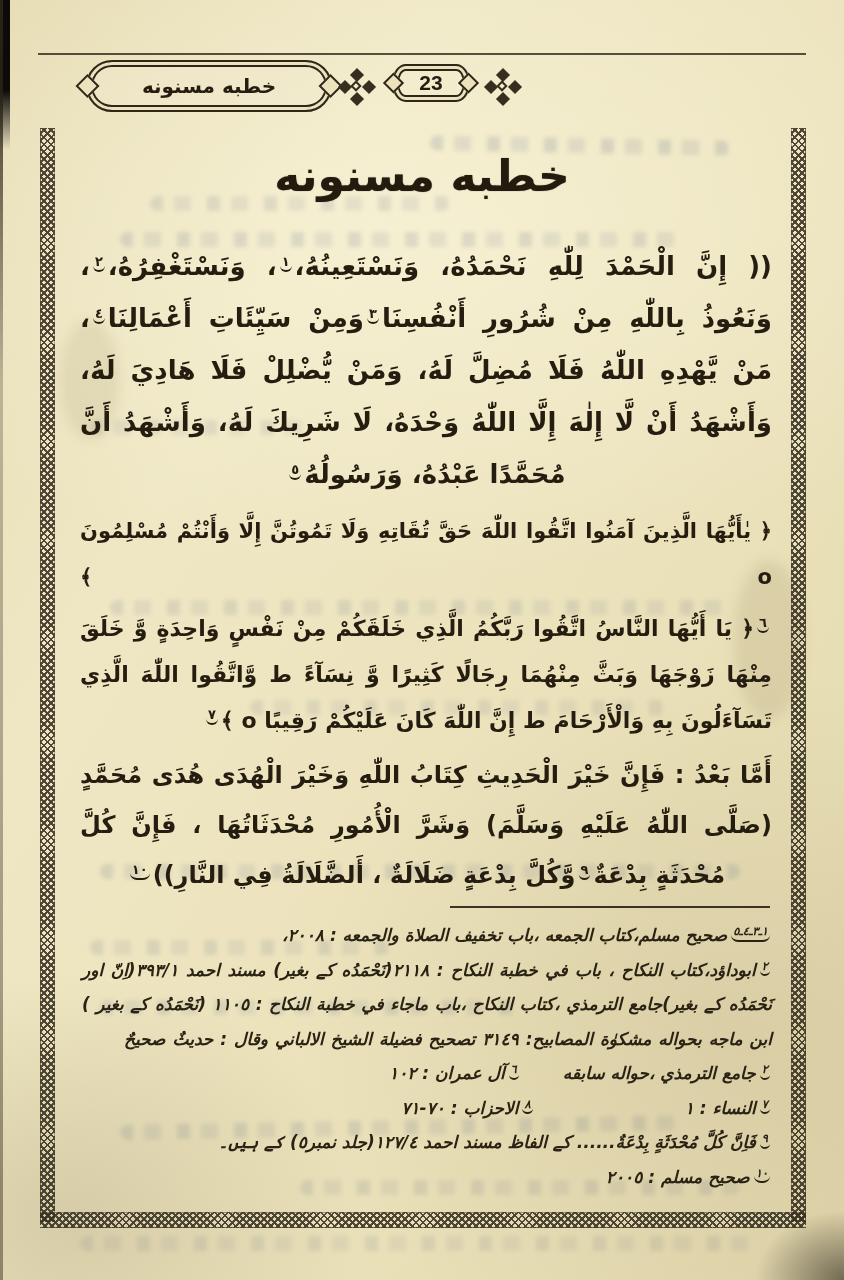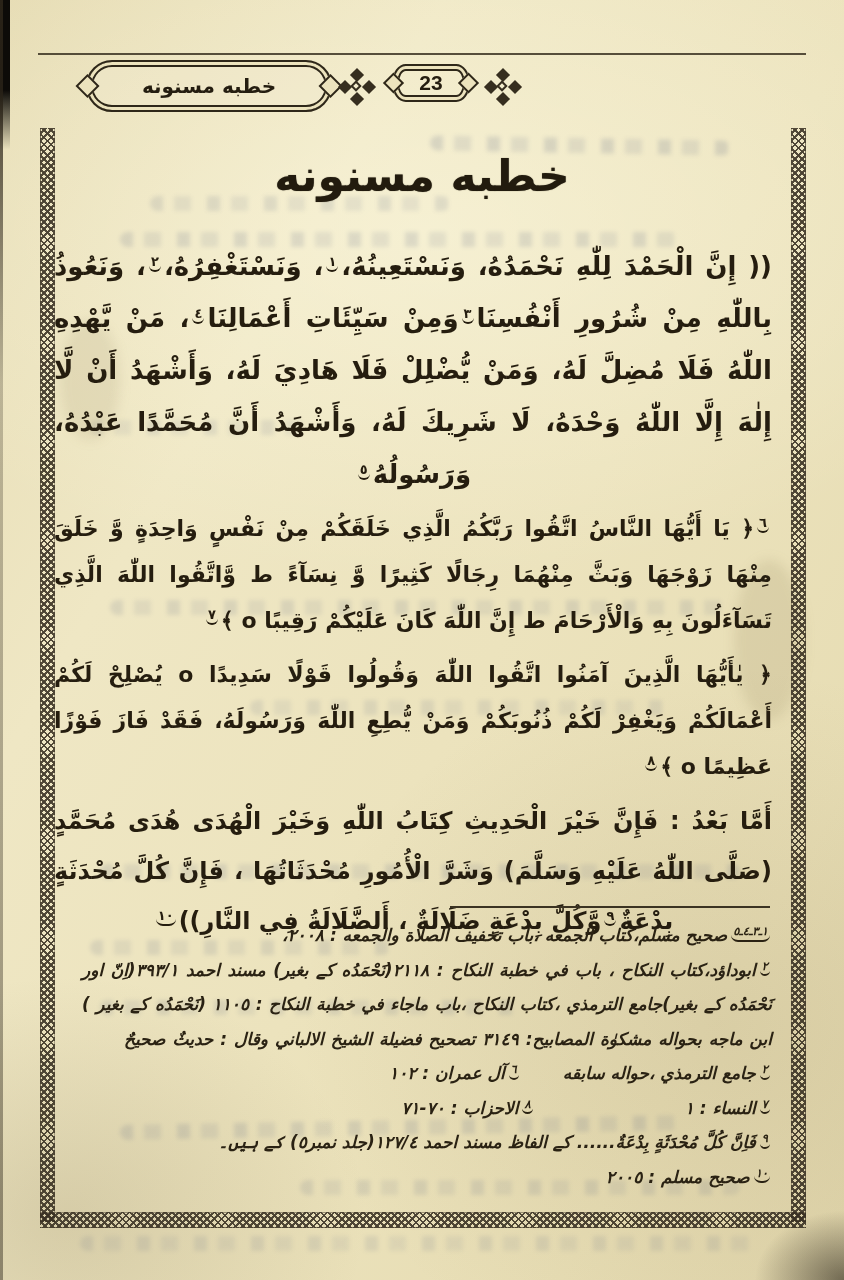--- a/index.html
+++ b/index.html
@@ -79,21 +79,21 @@
   .knot-1 { left:300px; } .knot-2 { left:446px; }
 
   
   .title {
     position:absolute; top:150px; left:0; right:0; text-align:center;
     font-size:44px; font-weight:bold; color:#221b0e;
     text-shadow:0 0 1px rgba(34,27,14,.6);
   }
 
   
-  .body-text { position:absolute; right:72px; left:54px; top:240px; direction:rtl; color:#251d0f; }
+  .body-text { position:absolute; right:72px; left:80px; top:240px; direction:rtl; color:#251d0f; }
   .para { text-align:justify; font-weight:bold; }
   .p1 { font-size:26px; line-height:52px; text-align-last:center; }
   .p2 { font-size:21px; line-height:46px; margin-top:8px; text-align-last:justify; }
   .p3 { font-size:22px; line-height:46px; margin-top:6px; text-align-last:right; }
   .p4 { font-size:22px; line-height:46px; margin-top:8px; text-align-last:right; }
   .p5 { font-size:24px; line-height:50px; margin-top:6px; text-align-last:center; }
   .mk {
     display:inline-block; font-size:13px; line-height:1; vertical-align:9px;
     border-bottom:2px solid currentColor; border-radius:0 0 7px 7px;
     padding:0 2px 2px; margin:0 3px; font-weight:bold;
@@ -155,22 +155,22 @@
         <i></i>
         <i></i>
         <i></i>
       </div>
   </div>
 
   <div class="title">خطبه مسنونه</div>
 
   <div class="body-text">
     <div class="para p1"><span>(( إِنَّ الْحَمْدَ لِلّٰهِ نَحْمَدُهُ، وَنَسْتَعِينُهُ،</span><span class="mk">١</span><span>، وَنَسْتَغْفِرُهُ،</span><span class="mk">٢</span><span>، وَنَعُوذُ بِاللّٰهِ مِنْ شُرُورِ أَنْفُسِنَا</span><span class="mk">٣</span><span>وَمِنْ سَيِّئَاتِ أَعْمَالِنَا</span><span class="mk">٤</span><span>، مَنْ يَّهْدِهِ اللّٰهُ فَلَا مُضِلَّ لَهُ، وَمَنْ يُّضْلِلْ فَلَا هَادِيَ لَهُ، وَأَشْهَدُ أَنْ لَّا إِلٰهَ إِلَّا اللّٰهُ وَحْدَهُ، لَا شَرِيكَ لَهُ، وَأَشْهَدُ أَنَّ مُحَمَّدًا عَبْدُهُ، وَرَسُولُهُ</span><span class="mk">٥</span></div>
+    <div class="para p2"><span>﴿ يٰأَيُّهَا الَّذِينَ آمَنُوا اتَّقُوا اللّٰهَ حَقَّ تُقَاتِهِ وَلَا تَمُوتُنَّ إِلَّا وَأَنْتُمْ مُسْلِمُونَ o ﴾</span></div>
     <div class="para p3"><span class="mk">٦</span><span>﴿ يَا أَيُّهَا النَّاسُ اتَّقُوا رَبَّكُمُ الَّذِي خَلَقَكُمْ مِنْ نَفْسٍ وَاحِدَةٍ وَّ خَلَقَ مِنْهَا زَوْجَهَا وَبَثَّ مِنْهُمَا رِجَالًا كَثِيرًا وَّ نِسَآءً ط وَّاتَّقُوا اللّٰهَ الَّذِي تَسَآءَلُونَ بِهِ وَالْأَرْحَامَ ط إِنَّ اللّٰهَ كَانَ عَلَيْكُمْ رَقِيبًا o ﴾</span><span class="mk">٧</span></div>
-    <div class="para p4"><span>﴿ يٰأَيُّهَا الَّذِينَ آمَنُوا اتَّقُوا اللّٰهَ وَقُولُوا قَوْلًا سَدِيدًا o يُصْلِحْ لَكُمْ أَعْمَالَكُمْ وَيَغْفِرْ لَكُمْ ذُنُوبَكُمْ وَمَنْ يُّطِعِ اللّٰهَ وَرَسُولَهُ، فَقَدْ فَازَ فَوْزًا عَظِيمًا o ﴾</span><span class="mk">٨</span></div>
     <div class="para p5"><span>أَمَّا بَعْدُ : فَإِنَّ خَيْرَ الْحَدِيثِ كِتَابُ اللّٰهِ وَخَيْرَ الْهُدَى هُدَى مُحَمَّدٍ (صَلَّى اللّٰهُ عَلَيْهِ وَسَلَّمَ) وَشَرَّ الْأُمُورِ مُحْدَثَاتُهَا ، فَإِنَّ كُلَّ مُحْدَثَةٍ بِدْعَةٌ</span><span class="mk">٩</span><span>وَّكُلَّ بِدْعَةٍ ضَلَالَةٌ ، أَلضَّلَالَةُ فِي النَّارِ))</span><span class="mk">١٠</span></div>
   </div>
 
   <div class="fn-rule"></div>
   <div class="footnotes"><span class="mk">١ـ٣ـ٤ـ٥</span><span>صحيح مسلم،كتاب الجمعه ،باب تخفيف الصلاة والجمعه : ٢٠٠٨،</span><br><span class="mk">٢</span><span>ابوداؤد،كتاب النكاح ، باب في خطبة النكاح : ٢١١٨(نَحْمَدُه کے بغیر) مسند احمد ٣٩٣/١(اِنّ اور نَحْمَدُه کے بغیر)جامع الترمذي ،كتاب النكاح ،باب ماجاء في خطبة النكاح : ١١٠٥ (نَحْمَدُه کے بغیر ) ابن ماجه بحواله مشكوٰة المصابيح: ٣١٤٩ تصحيح فضيلة الشيخ الالباني وقال : حديثٌ صحيحٌ</span><span class="fgap g1"></span><span class="mk">٢</span><span>جامع الترمذي ،حواله سابقه</span><span class="fgap g1"></span><span class="mk">٦</span><span>آل عمران : ١٠٢</span><br><span class="mk">٧</span><span>النساء : ١</span><span class="fgap g2"></span><span class="mk">٨</span><span>الاحزاب : ٧٠-٧١</span><br><span class="mk">٩</span><span>فَاِنَّ كُلَّ مُحْدَثَةٍ بِدْعَةٌ...... کے الفاظ مسند احمد ١٢٧/٤(جلد نمبر٥) کے ہیں۔</span><br><span class="mk">١٠</span><span>صحيح مسلم : ٢٠٠٥</span></div>
 
   <div class="edge-sliver-top-left"></div>
   <div class="edge-sliver-left"></div>
   <div class="corner-shadow"></div>
 

